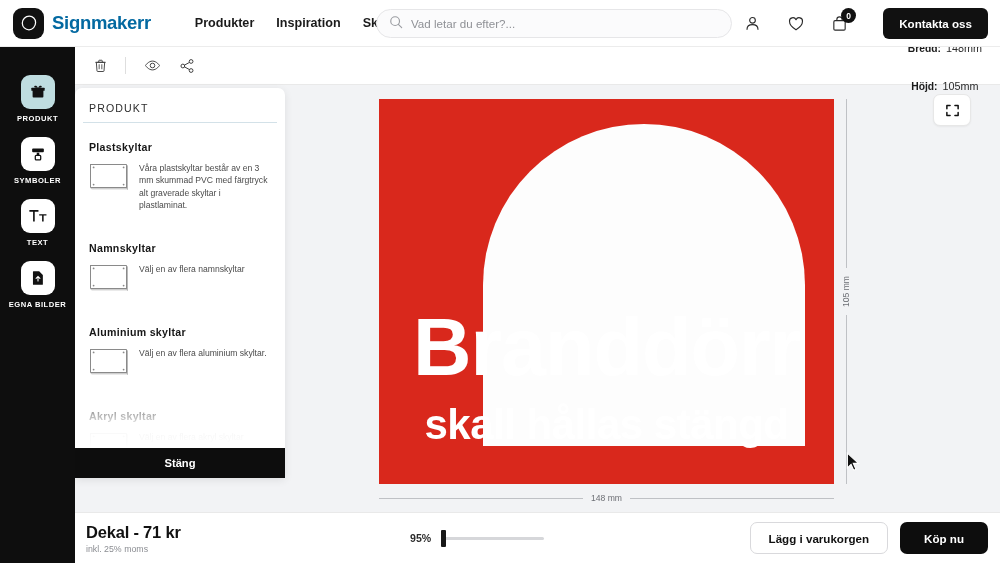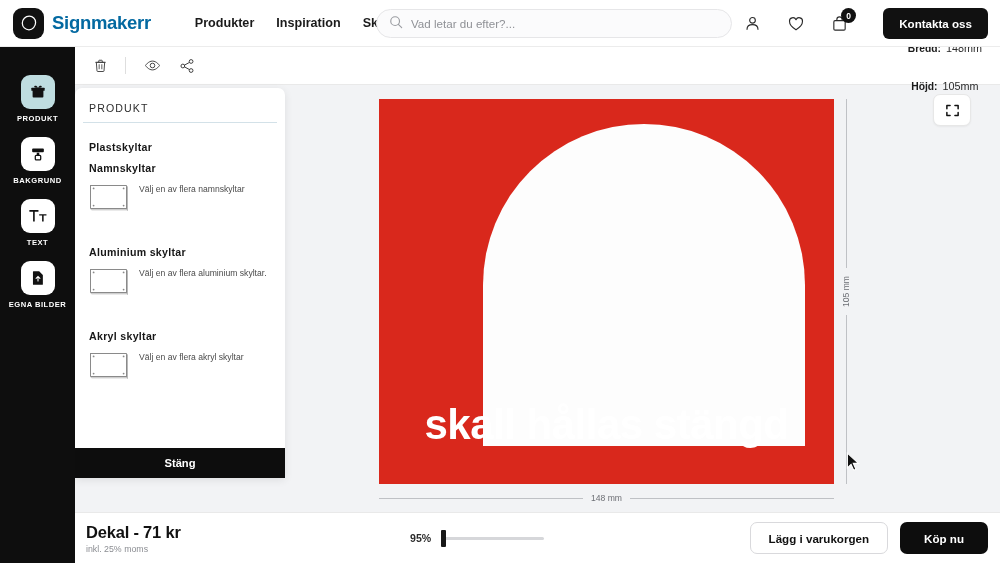--- a/index.html
+++ b/index.html
@@ -239,21 +239,21 @@
     </div>
 
     <div class="rail-item">
       <div class="rail-icon">
         <svg width="18" height="18" viewBox="0 0 20 20">
           <rect x="3.5" y="4" width="13" height="4" rx="1" fill="#111"></rect>
           <rect x="8.6" y="8.5" width="2.8" height="3" fill="#111"></rect>
           <rect x="7" y="11.5" width="6" height="5" rx="1" fill="none" stroke="#111" stroke-width="1.4"></rect>
         </svg>
       </div>
-      <span class="rail-label">BAKGRUND</span>
+      <span class="rail-label">SYMBOLER</span>
     </div>
 
     <div class="rail-item">
       <div class="rail-icon">
         <svg width="20" height="18" viewBox="0 0 22 18">
           <path d="M1.5 4.2V2.5h10v1.7H7.4V15H5.6V4.2z" fill="#111"></path>
           <path d="M12.3 8.4V7h8v1.4h-3.1V15h-1.7V8.4z" fill="#111"></path>
         </svg>
       </div>
       <span class="rail-label">TEXT</span>
@@ -308,20 +308,21 @@
   <div class="stage">
 
     <div class="expand-btn">
       <svg width="15" height="15" viewBox="0 0 16 16">
         <path d="M2 6V2.6h3.4M14 6V2.6h-3.4M2 10v3.4h3.4M14 10v3.4h-3.4" fill="none" stroke="#111" stroke-width="1.6" stroke-linecap="round" stroke-linejoin="round"></path>
       </svg>
     </div>
 
     <div class="sign">
       <div class="sign-dome"></div>
+      <div class="sign-line1">Branddörr</div>
       <div class="sign-line2">skall hållas stängd</div>
     </div>
 
     <div class="dim-h">
       <span class="bar"></span>
       <span class="txt">148 mm</span>
       <span class="bar"></span>
     </div>
 
     <div class="dim-v">
@@ -337,20 +338,33 @@
     </svg>
   </div>
 
   <div class="panel">
     <div class="panel-title">PRODUKT</div>
     <div class="panel-rule"></div>
     <div class="panel-body">
 
       <div>
         <div class="prod-name">Plastskyltar</div>
+        <div class="prod-row">
+          <span>
+            <svg width="40" height="29" viewBox="0 0 40 29">
+              <rect x="1.5" y="2.5" width="36" height="23" fill="none" stroke="#8a8a8a" stroke-width="1"></rect>
+              <path d="M37.5 2.5l1 1.3v23.7l-1-1.3M1.5 25.5l1 1.3h36" fill="none" stroke="#b9b9b9" stroke-width="1"></path>
+              <circle cx="4.6" cy="5.4" r="0.9" fill="#8a8a8a"></circle>
+                <circle cx="34.6" cy="5.4" r="0.9" fill="#8a8a8a"></circle>
+              <circle cx="4.6" cy="22.6" r="0.9" fill="#8a8a8a"></circle>
+                <circle cx="34.6" cy="22.6" r="0.9" fill="#8a8a8a"></circle>
+            </svg>
+          </span>
+          <span class="prod-desc">Våra plastskyltar består av en 3 mm skummad PVC med färgtryck alt graverade skyltar i plastlaminat.</span>
+        </div>
       </div>
 
       <div>
         <div class="prod-name">Namnskyltar</div>
         <div class="prod-row">
           <span>
             <svg width="40" height="29" viewBox="0 0 40 29">
               <rect x="1.5" y="2.5" width="36" height="23" fill="none" stroke="#8a8a8a" stroke-width="1"></rect>
               <path d="M37.5 2.5l1 1.3v23.7l-1-1.3M1.5 25.5l1 1.3h36" fill="none" stroke="#b9b9b9" stroke-width="1"></path>
               <circle cx="4.6" cy="5.4" r="0.9" fill="#8a8a8a"></circle>

